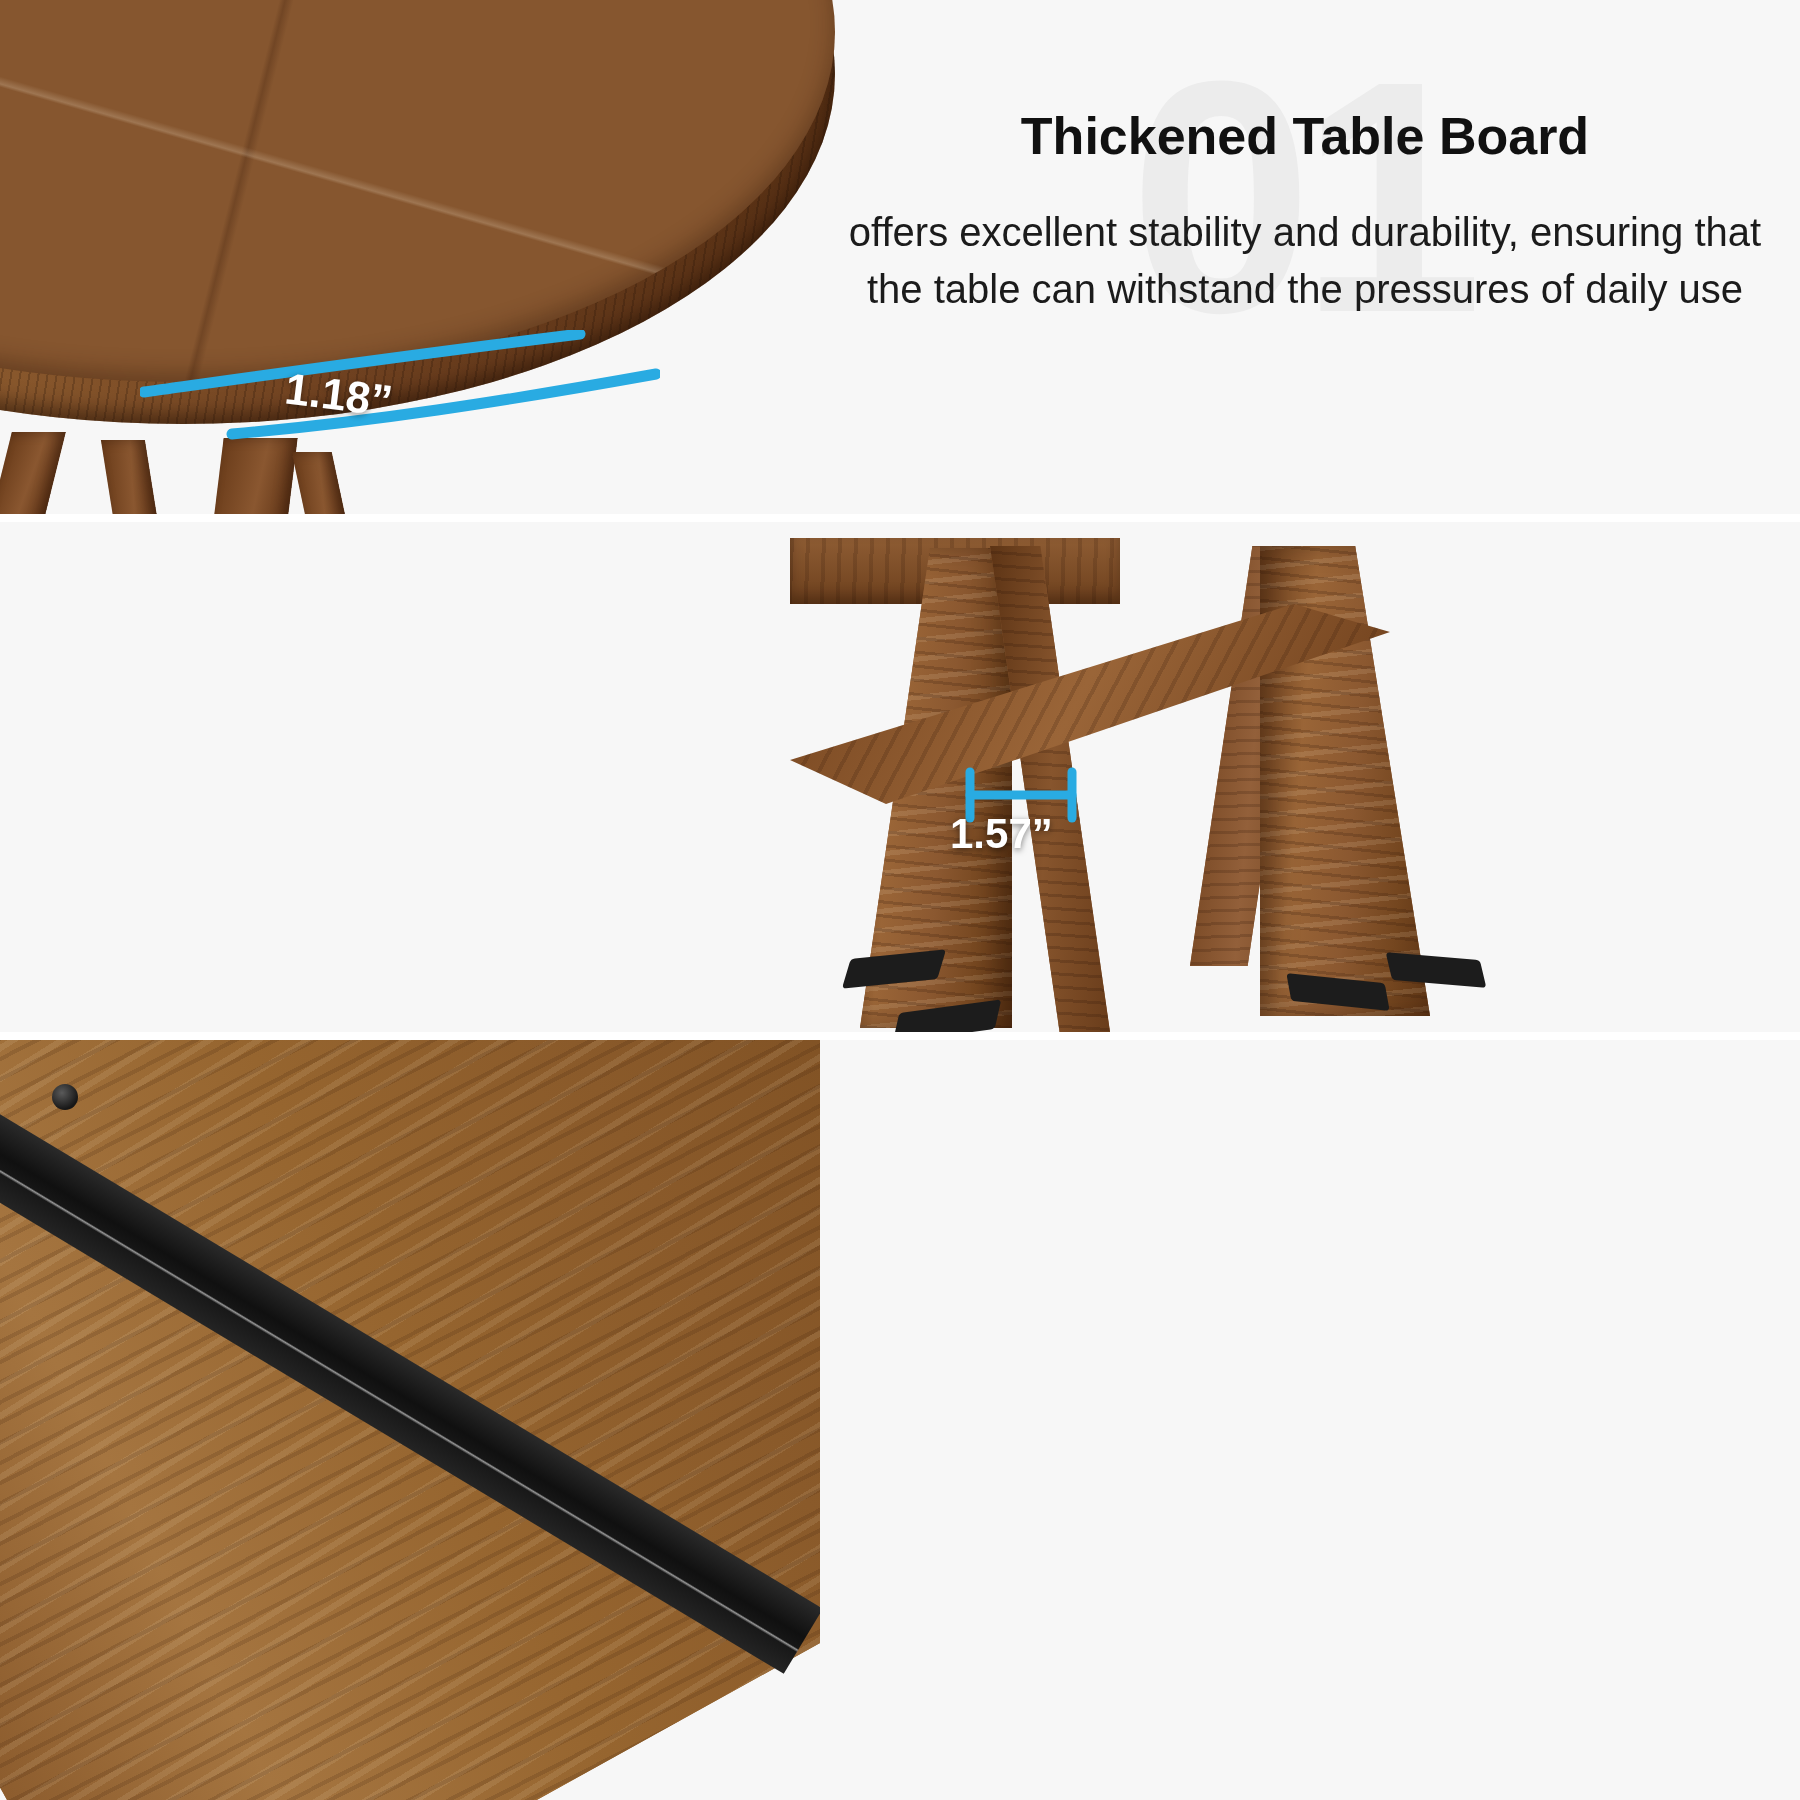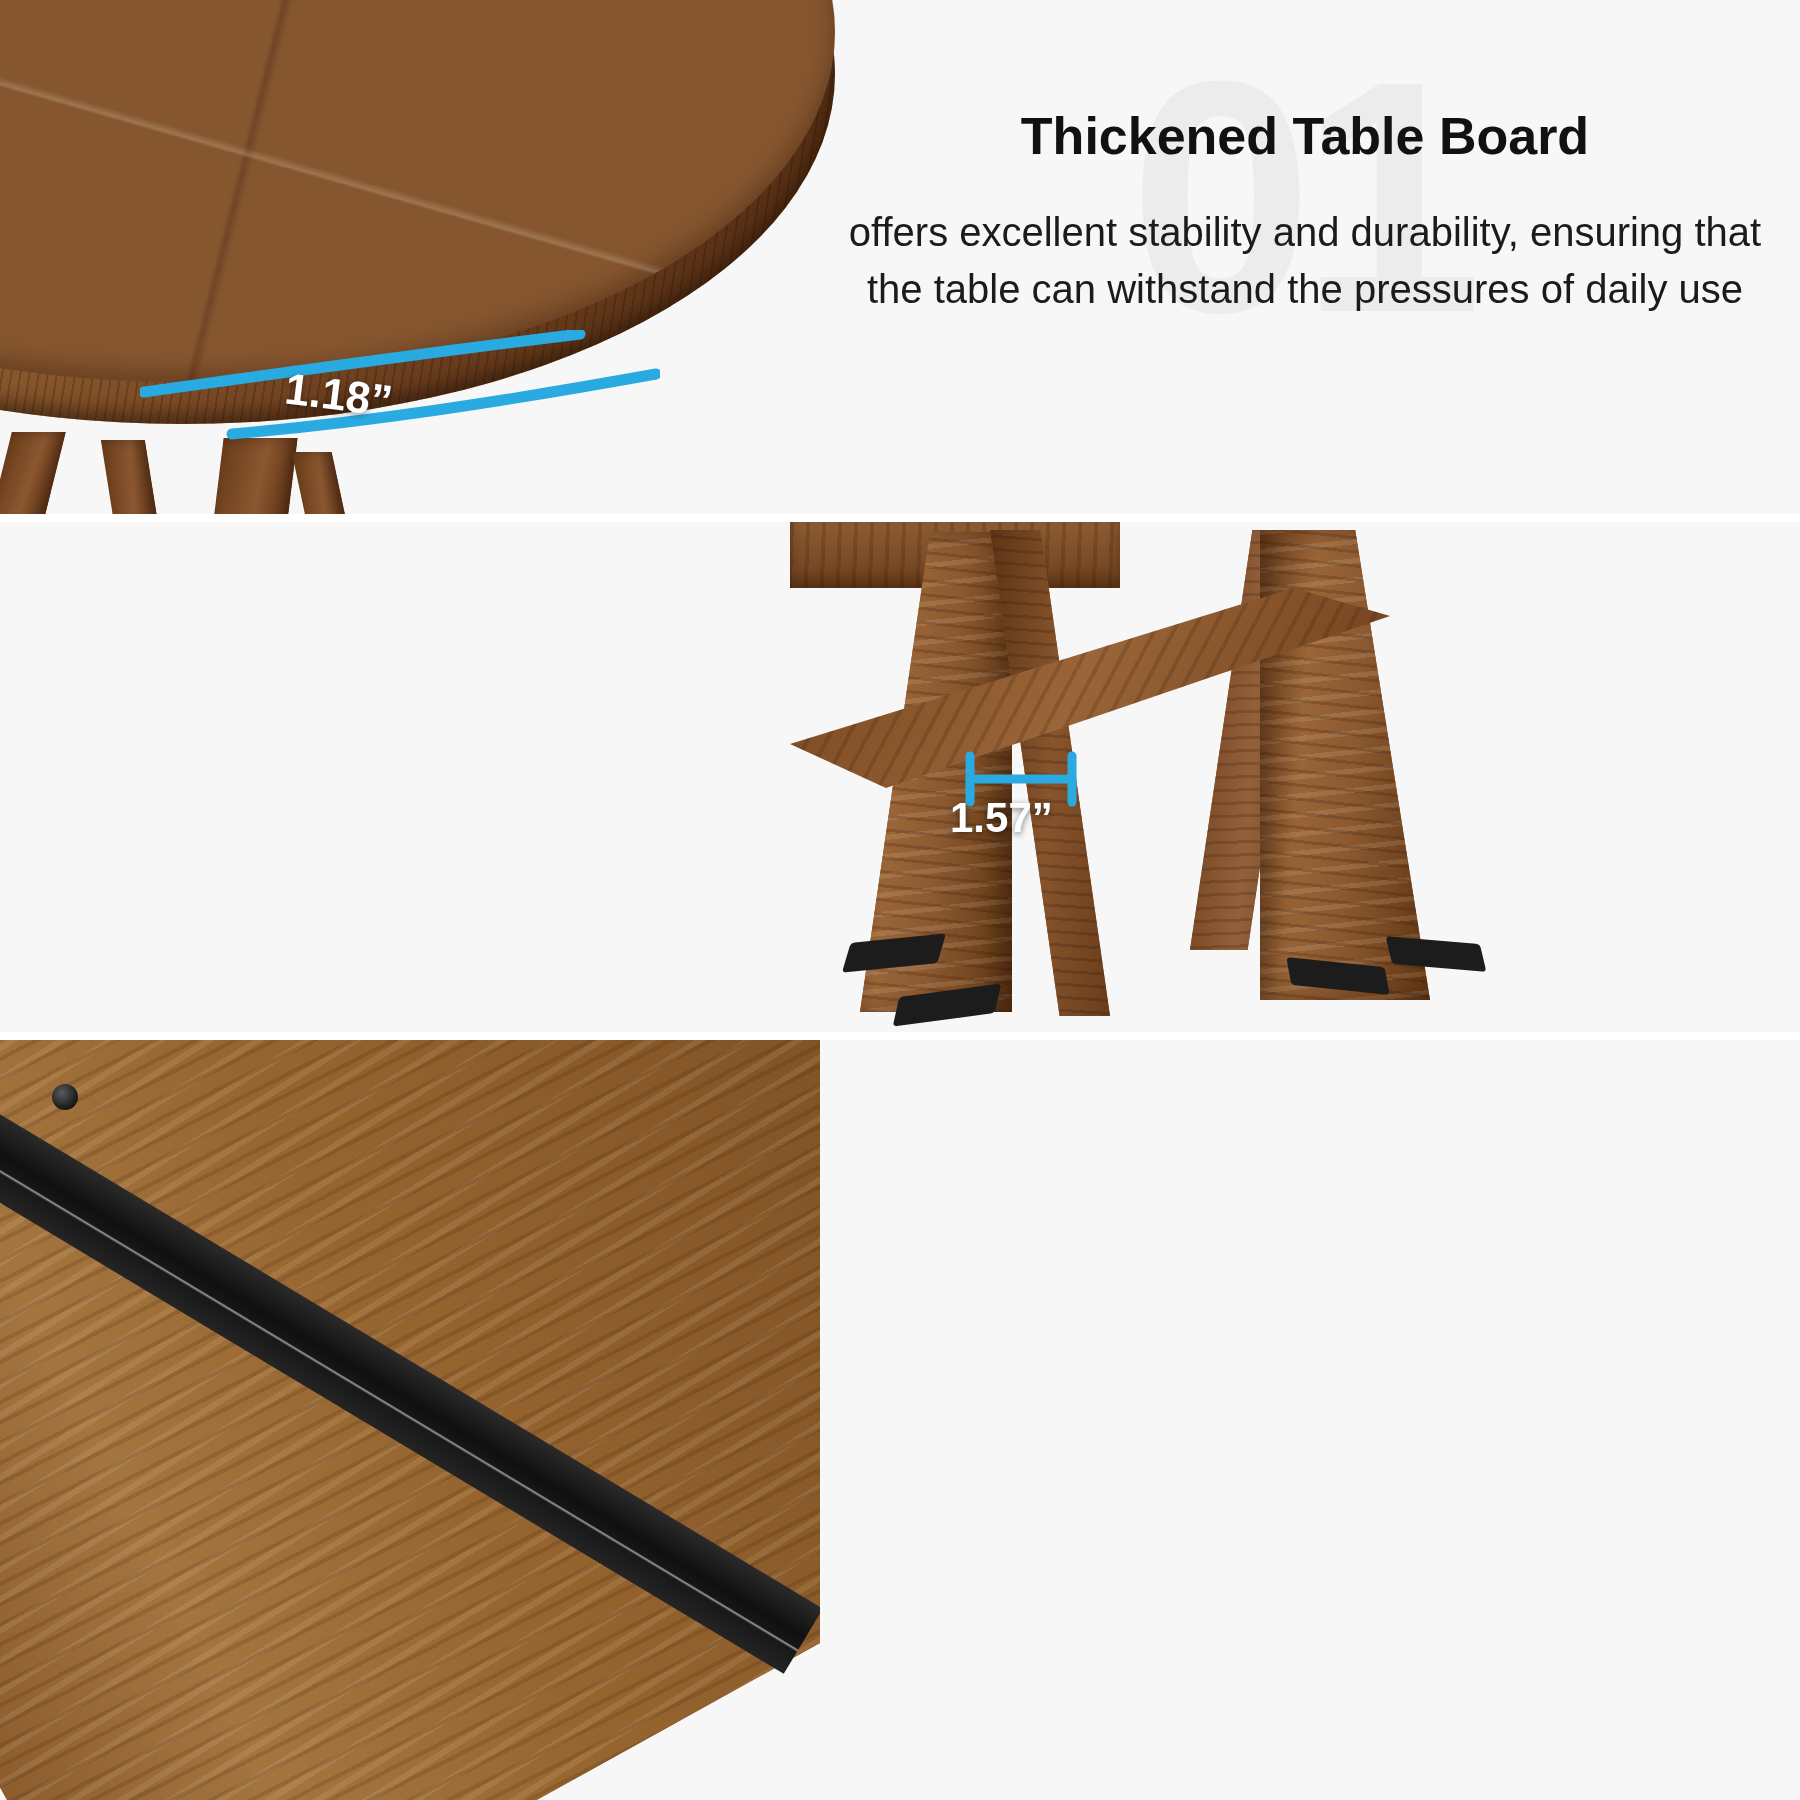--- a/index.html
+++ b/index.html
@@ -71,21 +71,21 @@
   #p1-leg-c{left:218px;top:438px;width:74px;height:92px;transform:skewX(-7deg);}
   #p1-leg-d{left:300px;top:452px;width:40px;height:78px;transform:skewX(12deg);}
 
   
   #p1-measure{position:absolute;left:140px;top:330px;width:520px;height:110px;z-index:30;}
   #p1-dim-label{position:absolute;left:285px;top:370px;z-index:31;color:#ffffff;
      font-size:44px;font-weight:700;transform:rotate(7deg);
      text-shadow:0 2px 6px rgba(0,0,0,.45);}
 
   
-  #p2-photo{position:absolute;left:790px;top:0;width:1010px;height:512px;overflow:hidden;
+  #p2-photo{position:absolute;left:790px;top:16px;width:1010px;height:512px;overflow:hidden;
             background:#f7f7f7;}
   .woodleg{position:absolute;
     background-image:
       repeating-linear-gradient(186deg,rgba(48,22,8,.20) 0 3px,rgba(255,255,255,0) 3px 14px),
       repeating-linear-gradient(174deg,rgba(255,232,198,.12) 0 5px,rgba(0,0,0,0) 5px 19px),
       linear-gradient(95deg,#6d401d 0%,#9a6537 28%,#8b5830 55%,#74461f 80%,#5d3414 100%);
     background-color:#8a5730;}
   
   #p2-legL{left:70px;top:10px;width:152px;height:480px;
            clip-path:polygon(46% 0%,100% 0%,100% 100%,0% 100%);

